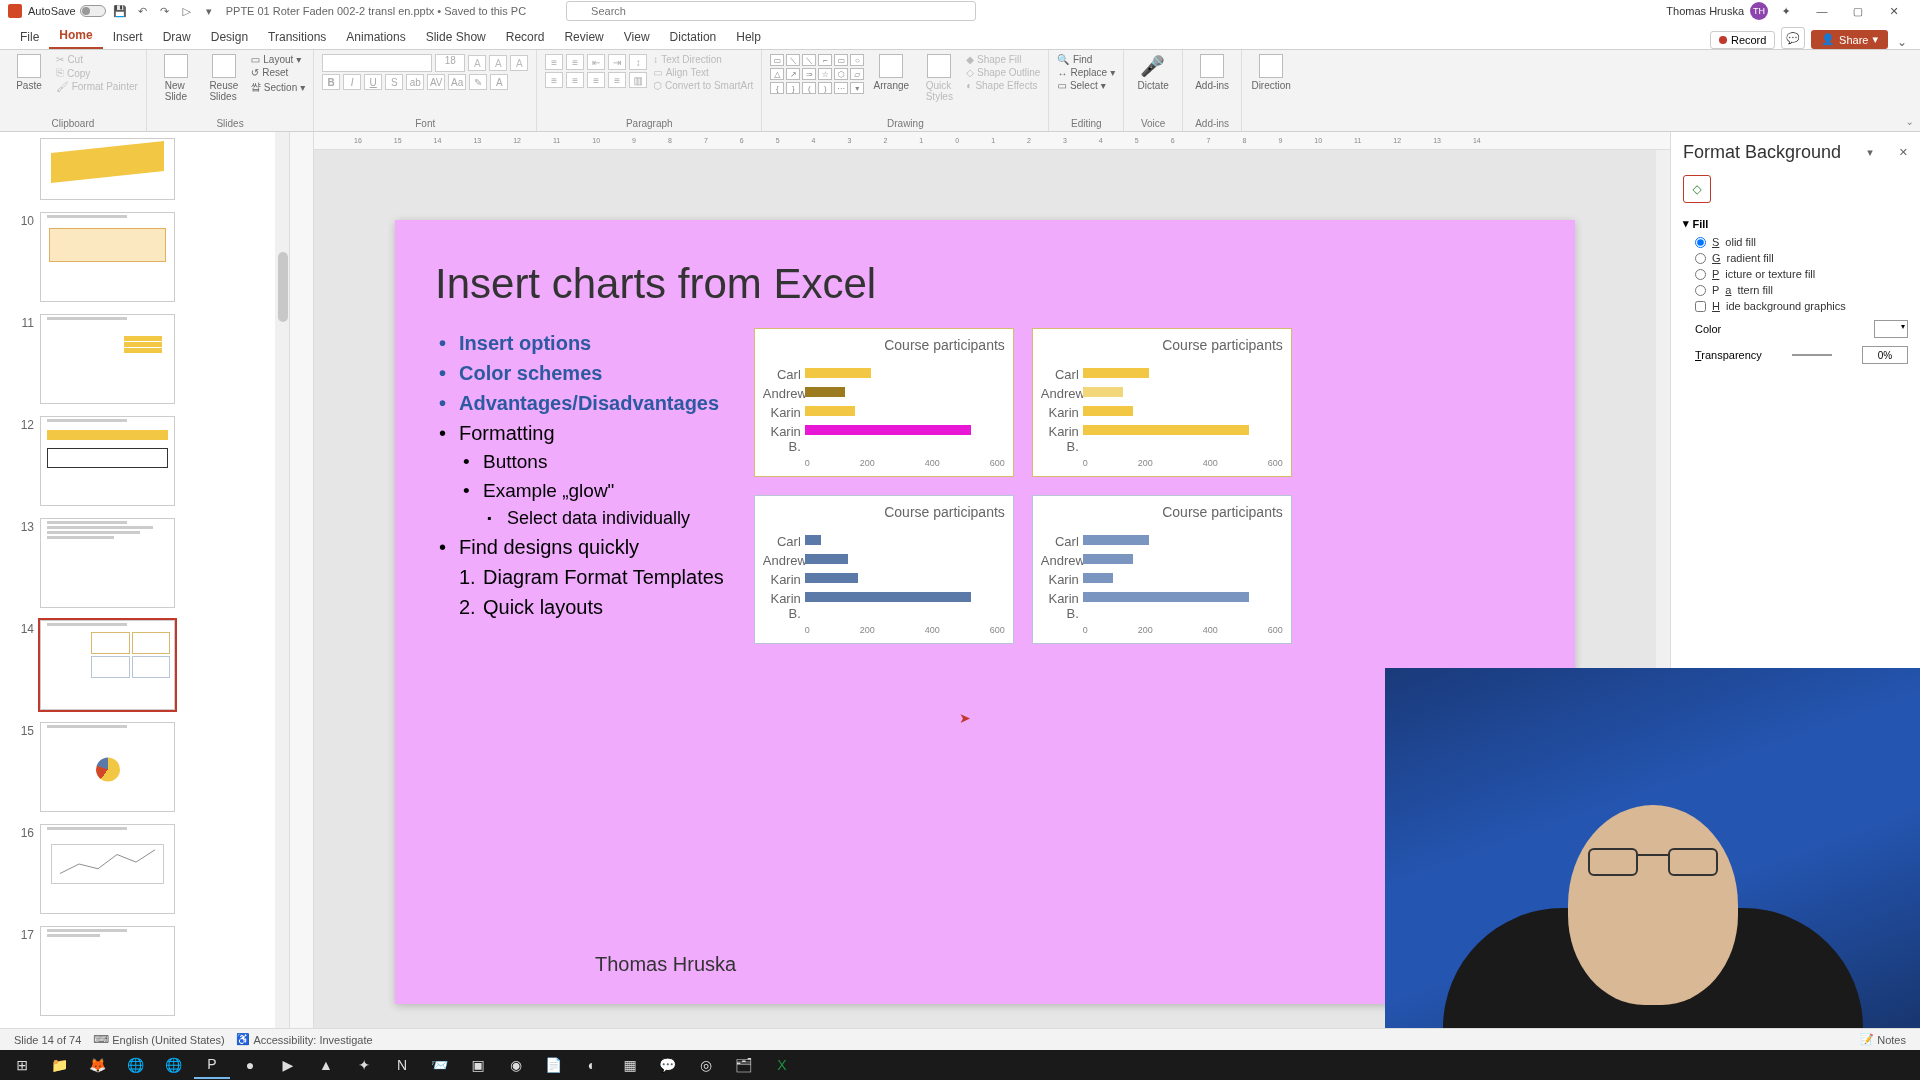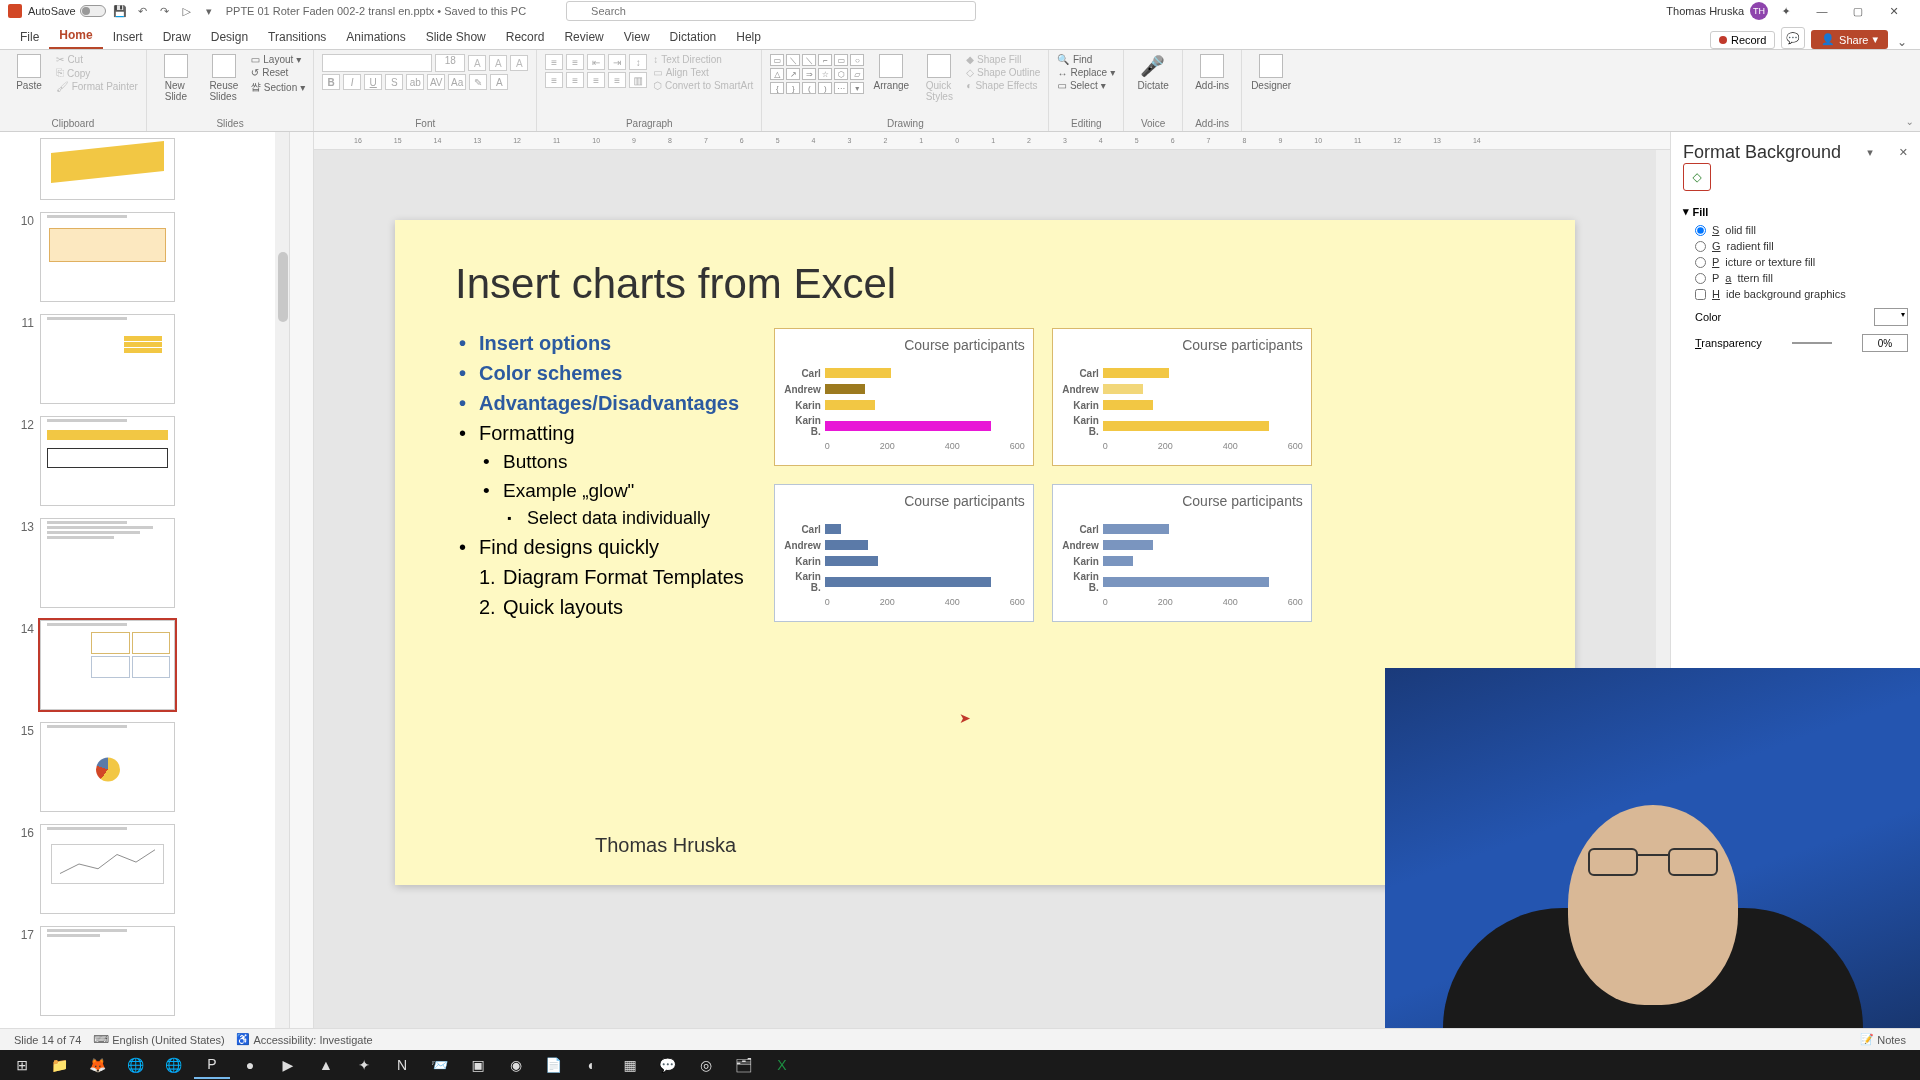--- a/index.html
+++ b/index.html
@@ -61,50 +61,50 @@
 .thumb.sel { outline: 2px solid #c0392b; outline-offset: 0; }
 .thumb-scroll { position: absolute; right: 0; top: 0; width: 14px; height: 100%; background: #f0f0f0; }
 .thumb-scroll-handle { position: absolute; right: 1px; width: 10px; height: 70px; background: #c8c8c8; border-radius: 5px; top: 120px; }
 
 .editor { flex: 1; background: #e6e6e6; position: relative; display: flex; }
 .vruler { width: 24px; background: #f7f7f7; border-right: 1px solid #ddd; position: relative; font-size: 7px; color: #888; }
 .editor-inner { flex: 1; position: relative; }
 .hruler { height: 18px; background: #f7f7f7; border-bottom: 1px solid #ddd; font-size: 7px; color: #888; display: flex; align-items: center; padding-left: 40px; gap: 32px; white-space: nowrap; overflow: hidden; }
 .canvas-wrap { position: absolute; top: 18px; left: 0; right: 14px; bottom: 0; overflow: hidden; display: flex; justify-content: center; padding-top: 70px; }
 .editor-scroll { position: absolute; right: 0; top: 18px; width: 14px; bottom: 0; background: #f0f0f0; }
-.slide { width: 1180px; height: 665px; background: #fef9c3; box-shadow: 0 2px 8px rgba(0,0,0,0.2); position: relative; padding: 40px 60px; }
+.slide { width: 1180px; height: 784px; background: #f0abfc; box-shadow: 0 2px 8px rgba(0,0,0,0.2); position: relative; padding: 40px 40px; }
 .slide h1 { font-size: 42px; font-weight: 400; color: #333; margin-bottom: 20px; }
 .slide-body { display: flex; gap: 30px; }
 .bullets { font-size: 20px; line-height: 1.5; }
 .bullets ul { list-style: none; }
 .bullets li { position: relative; padding-left: 24px; }
 .bullets li::before { content: "•"; position: absolute; left: 4px; }
 .bullets .blue { color: #2c5aa0; font-weight: 600; }
 .bullets .blue::before { color: #2c5aa0; }
 .bullets .sub { padding-left: 48px; font-size: 19px; }
 .bullets .sub::before { left: 28px; content: "•"; }
 .bullets .subsub { padding-left: 72px; font-size: 18px; }
 .bullets .subsub::before { left: 52px; content: "▪"; font-size: 12px; top: 4px; }
 .bullets .num { padding-left: 48px; }
 .bullets .num::before { content: attr(data-num); left: 24px; }
 .charts { display: grid; grid-template-columns: repeat(2, 260px); gap: 18px; }
 .chart { border: 1px solid #d9b96c; padding: 8px; background: #fff; }
 .chart.blueborder { border: 1px solid #b8c5d6; }
 .chart-title { text-align: right; font-size: 14px; color: #666; margin-bottom: 14px; }
-.bar-row { display: flex; align-items: center; font-size: 10px; color: #666; margin-bottom: 4px; font-weight: bold; }
+.bar-row { display: flex; font-size: 13px; color: #666; margin-bottom: 4px; }
 .bar-label { width: 42px; text-align: right; padding-right: 4px; }
 .bar-track { flex: 1; height: 12px; position: relative; }
 .bar-fill { position: absolute; left: 0; top: 1px; height: 10px; }
 .axis { display: flex; font-size: 9px; color: #888; padding-left: 42px; justify-content: space-between; margin-top: 2px; }
 .footer-name { position: absolute; bottom: 28px; left: 200px; font-size: 20px; color: #333; }
 .cursor { position: absolute; width: 10px; height: 14px; color: #c0392b; font-size: 14px; }
 
 
 .format-pane { width: 250px; background: #fff; border-left: 1px solid #ddd; padding: 10px 12px; font-size: 12px; }
-.fp-title { font-size: 18px; color: #333; display: flex; align-items: center; justify-content: space-between; }
+.fp-title { font-size: 18px; color: #333; display: flex; align-items: center; justify-content: space-between; margin-bottom: 12px; }
 .fp-title .chev-icon { font-size: 11px; color: #666; }
 .fp-bucket { width: 28px; height: 28px; border: 1px solid #c0392b; border-radius: 3px; display: flex; align-items: center; justify-content: center; margin-bottom: 14px; }
 .fp-section-hdr { display: flex; align-items: center; gap: 4px; font-weight: 600; font-size: 11px; margin-bottom: 6px; }
 .fp-opts label { display: flex; align-items: center; gap: 6px; font-size: 11px; color: #333; margin-bottom: 4px; padding-left: 12px; }
 .fp-opts input[type=radio], .fp-opts input[type=checkbox] { width: 11px; height: 11px; }
 .fp-row { display: flex; align-items: center; justify-content: space-between; font-size: 11px; margin-top: 8px; padding-left: 12px; }
 .fp-colorbtn { width: 34px; height: 18px; border: 1px solid #999; background: #fff; position: relative; }
 .fp-colorbtn::after { content: "▾"; position: absolute; right: 2px; top: 1px; font-size: 8px; }
 .fp-slider { width: 40px; height: 2px; background: #999; position: relative; }
 .fp-num { width: 46px; height: 18px; border: 1px solid #999; font-size: 10px; text-align: center; }
@@ -345,21 +345,21 @@
           <div class="big-icon"></div>
           <span>Add-ins</span>
         </div>
       </div>
     <div class="group-label">Add-ins</div>
   </div>
   <div class="group" style="border-right:none">
     <div class="group-body">
         <div class="big-btn">
           <div class="big-icon"></div>
-          <span>Designer</span>
+          <span>Direction</span>
         </div>
       </div>
     <div class="group-label">&nbsp;</div>
   </div>
   <div class="collapse-chev">⌄</div>
 </div>
 
 <div class="main">
   <div class="thumbs">
     <div class="thumb-row">

